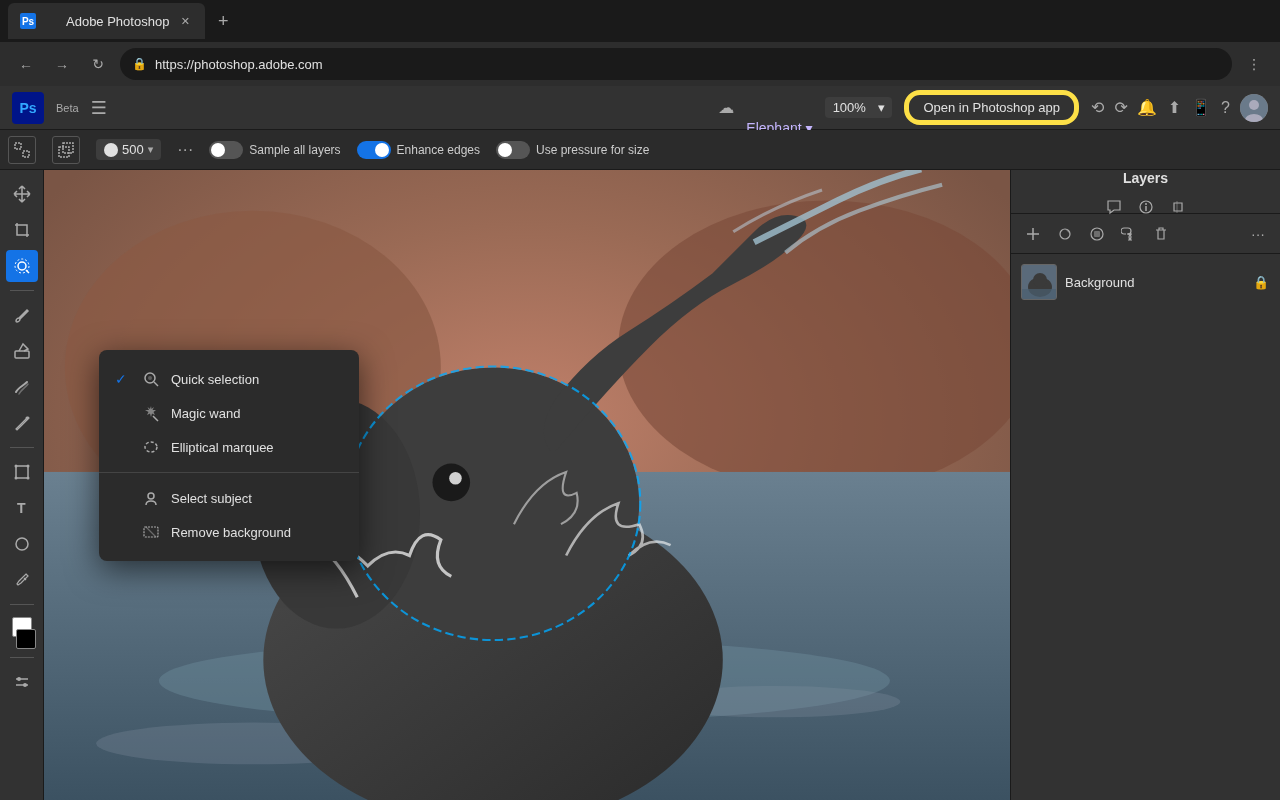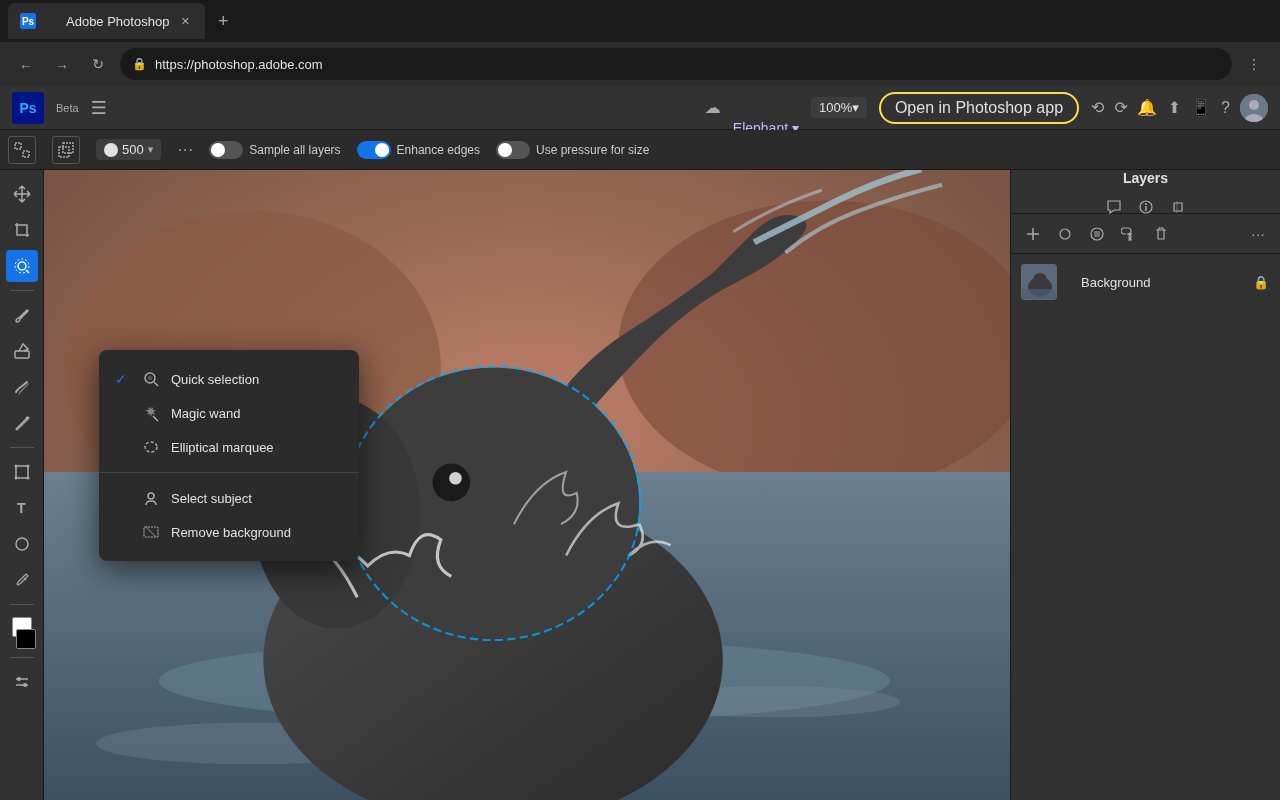--- a/index.html
+++ b/index.html
@@ -24,22 +24,22 @@
     .app { display: flex; flex-direction: column; height: calc(800px - 86px); }
 
     
     .app-toolbar { height: 44px; background: #323232; display: flex; align-items: center; padding: 0 12px; gap: 12px; border-bottom: 1px solid #1a1a1a; }
     .ps-logo { width: 32px; height: 32px; background: #001489; border-radius: 4px; display: flex; align-items: center; justify-content: center; color: #31a8ff; font-size: 14px; font-weight: bold; }
     .beta-badge { font-size: 11px; color: #aaa; }
     .hamburger-btn { color: #aaa; font-size: 18px; cursor: pointer; }
     .toolbar-spacer { flex: 1; }
     .cloud-icon { color: #aaa; font-size: 16px; }
     .doc-name { font-size: 14px; color: #c4b5fd; display: flex; align-items: flex-end; gap: 4px; margin-top: 40px; }
-    .zoom-control { font-size: 13px; color: #e0e0e0; display: flex; align-items: center; gap: 0; background: #3d3d3d; border-radius: 4px; padding: 3px 8px; }
-    .open-ps-btn { background: transparent; border: 2px solid #fde047; border-radius: 16px; color: #e0e0e0; font-size: 16px; padding: 5px 14px; cursor: pointer; }
+    .zoom-control { font-size: 13px; color: #e0e0e0; display: flex; align-items: center; gap: 12px; background: #3d3d3d; border-radius: 4px; padding: 3px 8px; }
+    .open-ps-btn { background: transparent; border: 5px solid #fde047; border-radius: 16px; color: #e0e0e0; font-size: 13px; padding: 5px 14px; cursor: pointer; }
     .toolbar-icons { display: flex; align-items: center; gap: 10px; }
     .toolbar-icon { color: #aaa; font-size: 16px; cursor: pointer; }
     .avatar { width: 28px; height: 28px; border-radius: 50%; background: #888; overflow: hidden; display: flex; align-items: center; justify-content: center; }
 
     
     .options-bar { height: 40px; background: #2b2b2b; display: flex; align-items: center; padding: 0 8px; gap: 16px; border-bottom: 1px solid #1a1a1a; }
     .selection-mode-btn { width: 28px; height: 28px; border: 1px solid #555; display: flex; align-items: center; justify-content: center; color: #ccc; font-size: 12px; cursor: pointer; border-radius: 3px; }
     .brush-size { display: flex; align-items: center; gap: 4px; background: #3d3d3d; border-radius: 4px; padding: 3px 8px; }
     .brush-dot { width: 14px; height: 14px; border-radius: 50%; background: #e0e0e0; }
     .brush-size-text { font-size: 13px; color: #e0e0e0; }
@@ -79,21 +79,21 @@
     .panel-header { height: 44px; display: flex; align-items: center; padding: 0 12px; border-bottom: 1px solid #1a1a1a; gap: 8px; flex-direction: column; }
     .panel-title { font-size: 14px; color: #e0e0e0; font-weight: 600; flex: 1; }
     .panel-icons { display: flex; gap: 6px; align-items: center; }
     .panel-icon-btn { width: 26px; height: 26px; border-radius: 4px; display: flex; align-items: center; justify-content: center; color: #aaa; font-size: 14px; cursor: pointer; }
 
     .layers-toolbar { height: 40px; display: flex; align-items: center; padding: 0 8px; gap: 4px; border-bottom: 1px solid #1a1a1a; }
     .layer-tool-btn { width: 28px; height: 28px; border-radius: 4px; display: flex; align-items: center; justify-content: center; color: #aaa; font-size: 14px; cursor: pointer; }
     .layer-tool-btn.more { margin-left: auto; }
 
     .layers-list { flex: 1; overflow-y: auto; padding: 4px 0; }
-    .layer-item { display: flex; align-items: center; gap: 24px; padding: 6px 10px; cursor: pointer; }
+    .layer-item { display: flex; align-items: center; gap: 8px; padding: 6px 10px; cursor: pointer; }
     .layer-thumbnail { width: 36px; height: 36px; border-radius: 3px; background: #555; border: 1px solid #666; overflow: hidden; flex-shrink: 0; }
     .layer-name { font-size: 13px; color: #e0e0e0; flex: 1; }
     .layer-lock { color: #888; font-size: 13px; }
   </style>
 </head>
 <body>
 
 <div class="browser-chrome">
 
   <div class="tab-bar">

